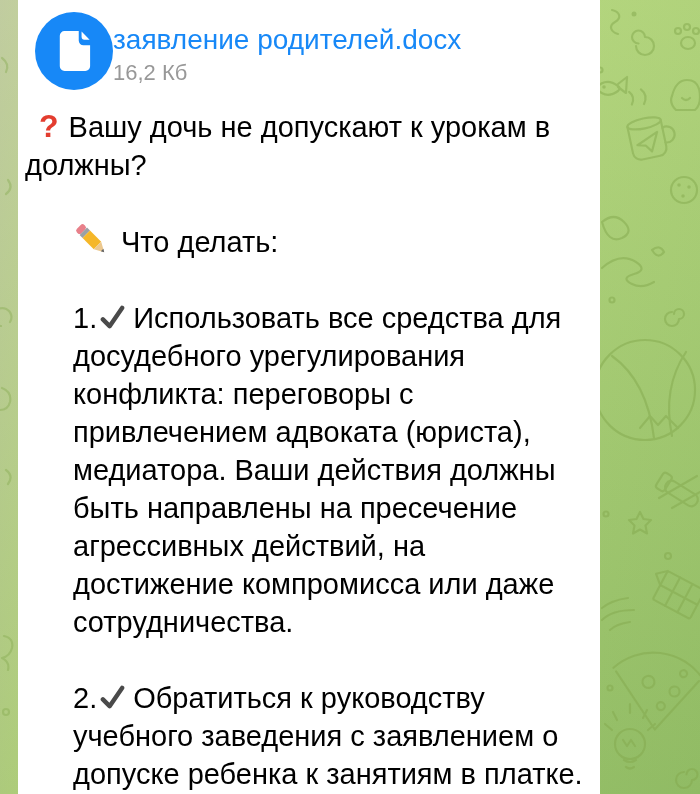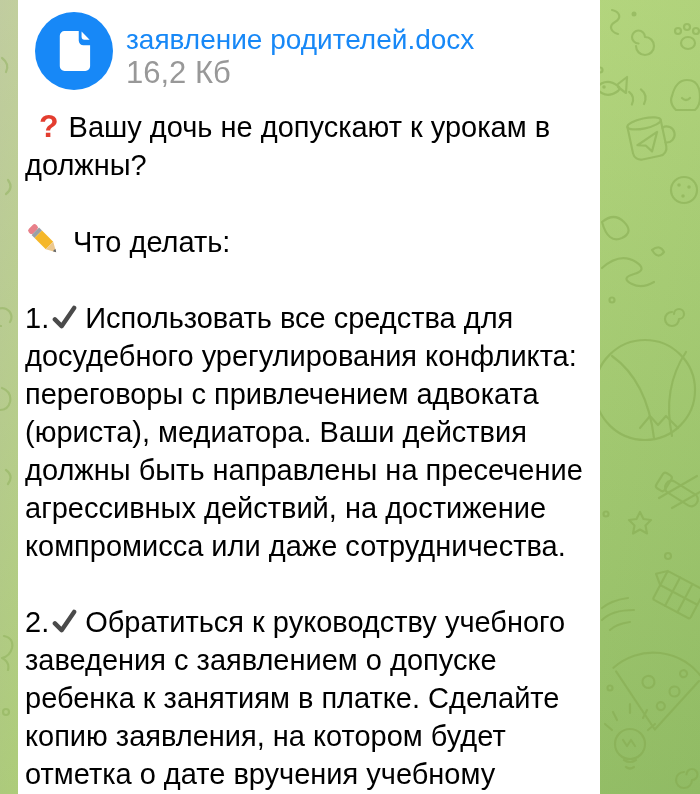--- a/index.html
+++ b/index.html
@@ -24,37 +24,37 @@
   }
   .doodles .dot{fill:var(--doodle-stroke,#84a94e);stroke:none;}
 
   
   .bubble{
     position:absolute;left:18px;top:0;width:582px;height:794px;
     background:var(--bubble-background,#ffffff);
   }
 
   
-  .attachment{display:flex;align-items:flex-start;gap:13px;margin:12px 10px 0 17px;cursor:pointer;}
+  .attachment{display:flex;align-items:flex-start;margin:12px 10px 0 17px;cursor:pointer;}
   .file-badge{
     width:78px;height:78px;border-radius:50%;flex:0 0 auto;
     background:var(--accent-blue,#1788f7);
     display:flex;align-items:center;justify-content:center;
   }
   .file-meta{padding-top:12px;min-width:0;}
   .file-name{
     font-size:28px;line-height:32px;color:var(--accent-blue,#1788f7);
     white-space:nowrap;
   }
-  .file-size{font-size:31px;line-height:28px;color:var(--file-size-gray,#989898);margin-top:3px;}
+  .file-size{font-size:22px;line-height:28px;color:var(--file-size-gray,#989898);margin-top:3px;}
 
   
   .msg{margin:17px 9px 0 7px;font-size:29px;line-height:38px;color:var(--message-text,#000);}
   .msg p{margin:0;}
-  .msg p + p{margin-top:38px;}
+  .msg p + p{margin-top:38px;margin-left:48px;}
   .q-mark{
     color:var(--question-mark-red,#e33d2f);
     font-weight:700;font-size:32px;
     padding-left:14px;margin-right:10px;
   }
   .check-icon{display:inline-block;vertical-align:-2px;margin:0 8px 0 3px;}
   .check-icon path{stroke:var(--check-gray,#4a4a4a);stroke-width:4.6;fill:none;stroke-linecap:round;stroke-linejoin:round;}
   .pencil-icon{display:inline-block;width:38px;height:38px;vertical-align:-8px;margin:0 9px 0 1px;}
 </style>
 </head>

